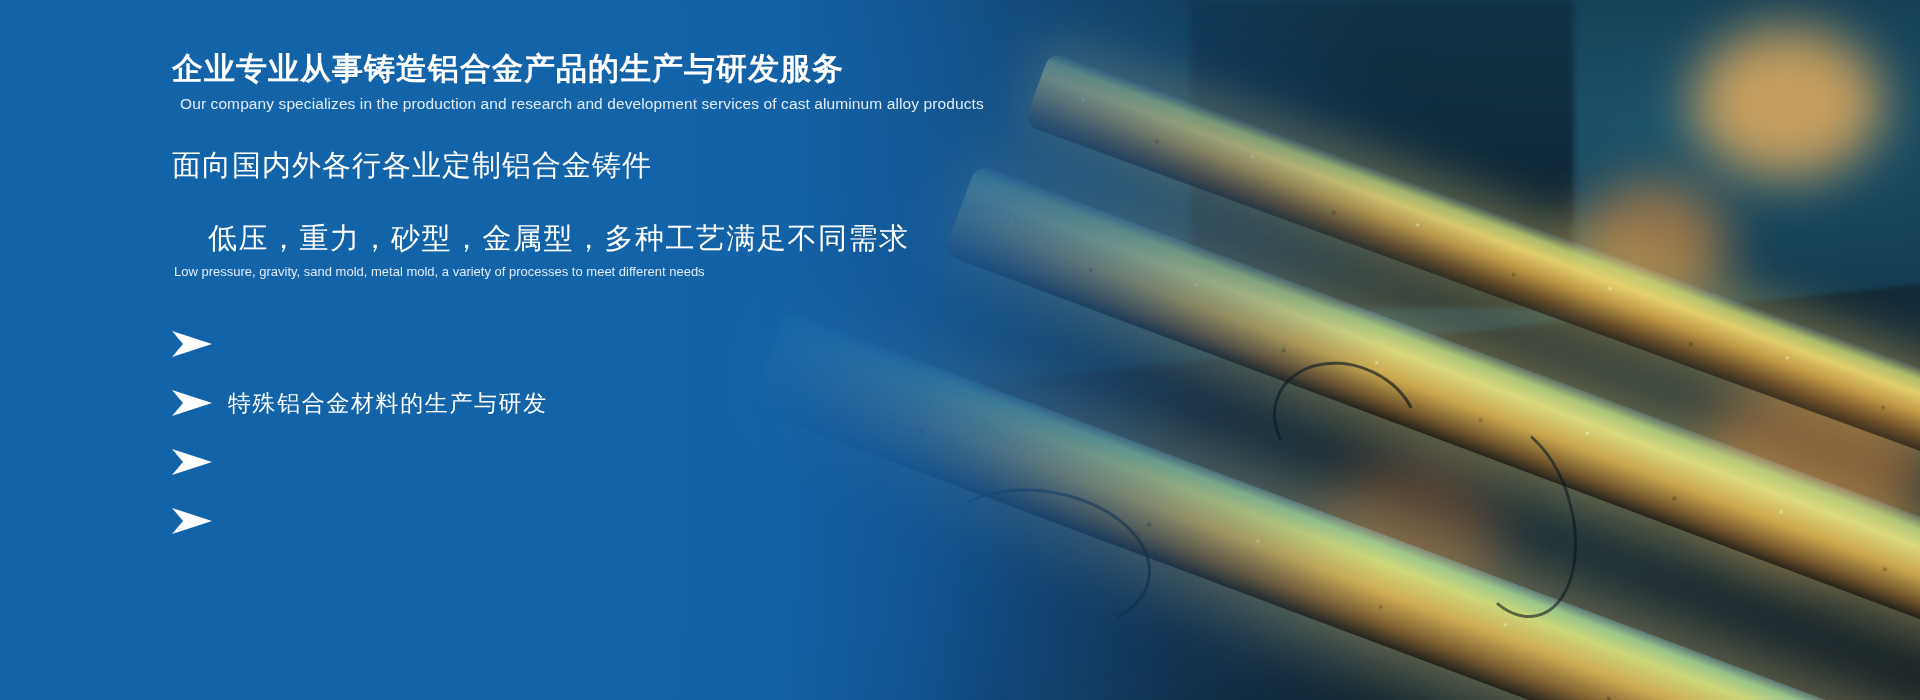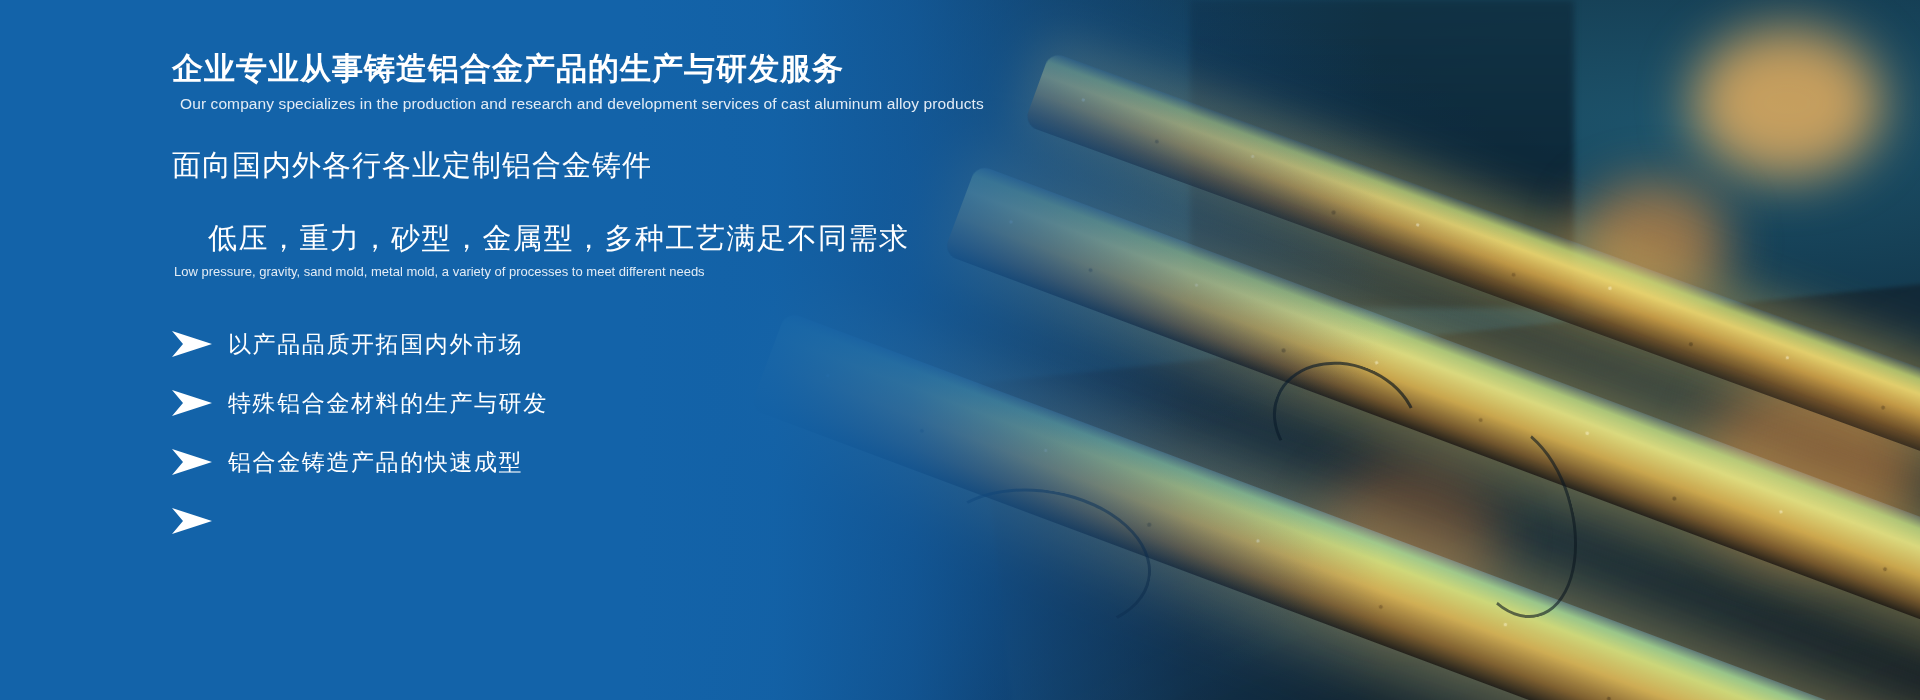--- a/index.html
+++ b/index.html
@@ -302,39 +302,37 @@
     <div class="sub3">Low pressure, gravity, sand mold, metal mold, a variety of processes to meet different needs</div>
 
     <div class="bullets">
 
       <div class="bullet">
         <span class="arrow-icon">
           <svg width="40" height="26" viewBox="0 0 40 26" aria-hidden="true">
             <polygon points="0,0 40,13 0,26 11,13" fill="#ffffff"></polygon>
           </svg>
         </span>
-        <span class="btext">以产品品质开拓国内外市场</span>
       </div>
 
       <div class="bullet">
         <span class="arrow-icon">
           <svg width="40" height="26" viewBox="0 0 40 26" aria-hidden="true">
             <polygon points="0,0 40,13 0,26 11,13" fill="#ffffff"></polygon>
           </svg>
         </span>
         <span class="btext">特殊铝合金材料的生产与研发</span>
       </div>
 
       <div class="bullet">
         <span class="arrow-icon">
           <svg width="40" height="26" viewBox="0 0 40 26" aria-hidden="true">
             <polygon points="0,0 40,13 0,26 11,13" fill="#ffffff"></polygon>
           </svg>
         </span>
-        <span class="btext">铝合金铸造产品的快速成型</span>
       </div>
 
       <div class="bullet">
         <span class="arrow-icon">
           <svg width="40" height="26" viewBox="0 0 40 26" aria-hidden="true">
             <polygon points="0,0 40,13 0,26 11,13" fill="#ffffff"></polygon>
           </svg>
         </span>
       </div>
 

